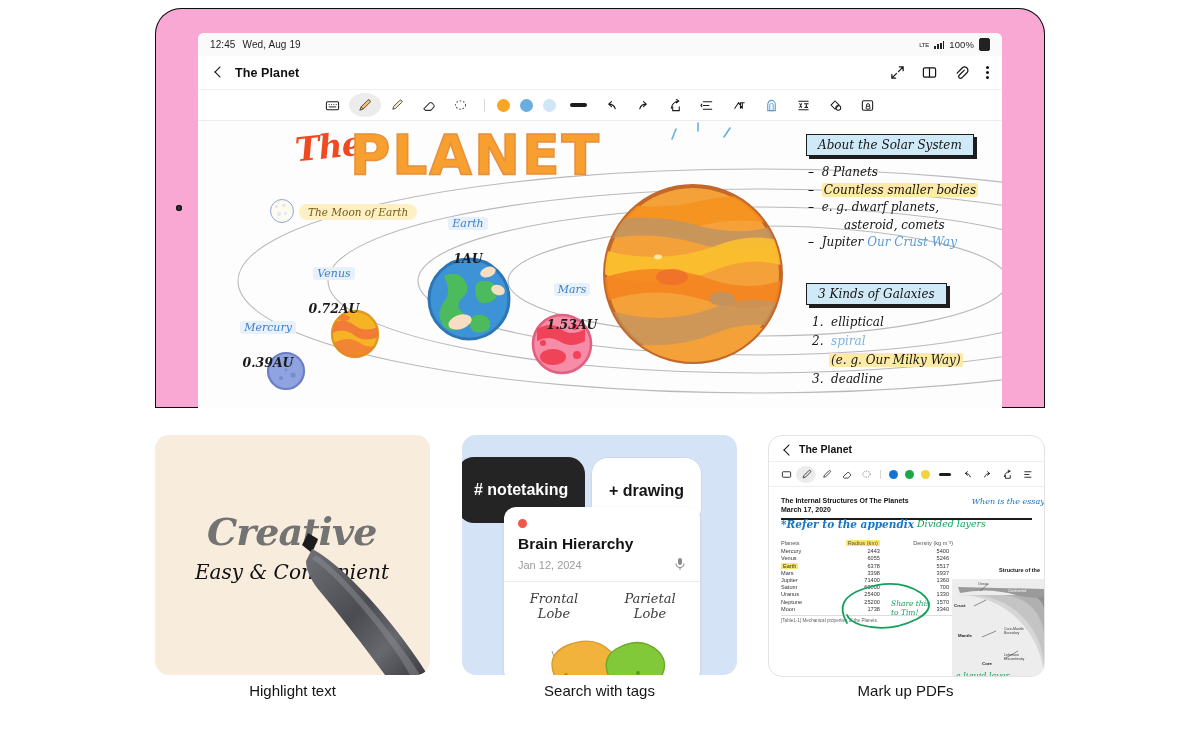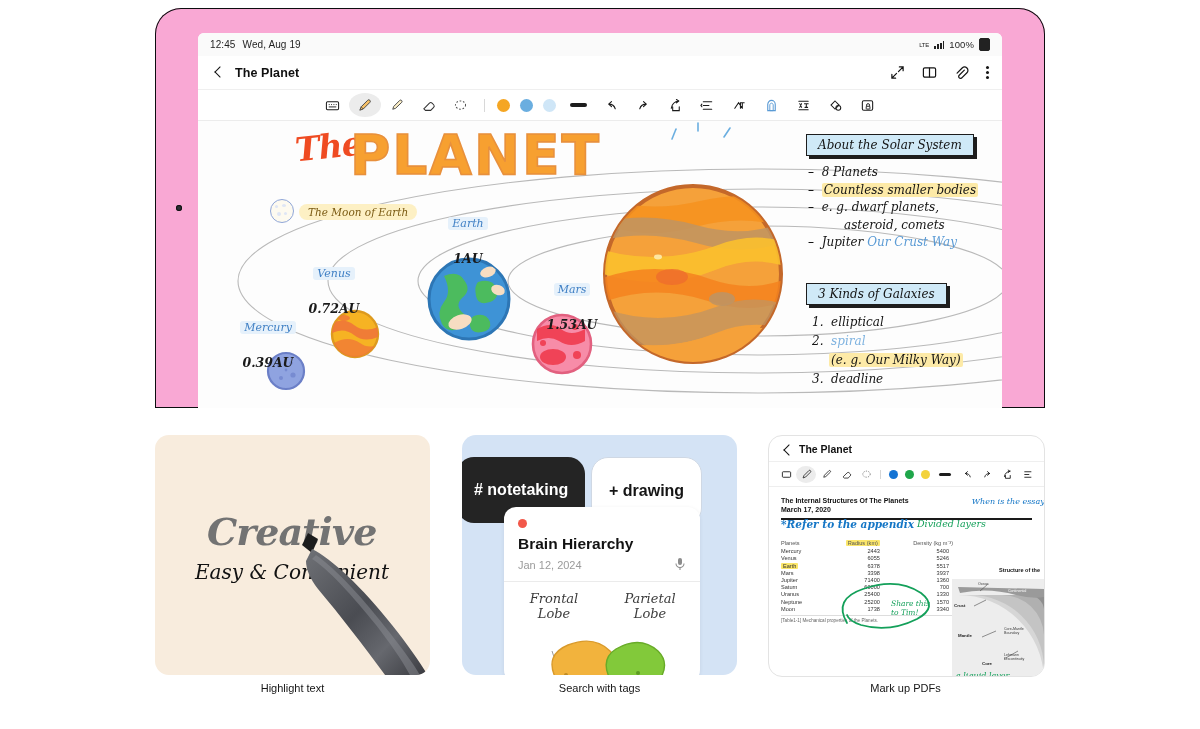--- a/index.html
+++ b/index.html
@@ -95,21 +95,21 @@
   .rlist .hi{background:#fdeaa7;border-radius:2px;padding:0 2px;}
   .rlist .bl{color:#5b9bd5;}
   .rlist .bl2{color:#7fb3e0;}
 
   
   .cards{position:absolute;left:0;top:435px;width:1200px;}
   .card{position:absolute;width:275px;height:240px;border-radius:14px;overflow:hidden;}
   .card1{left:155px;background:#f8ecdd;}
   .card2{left:462px;background:#d4e3f5;}
   .card3{left:768px;background:#ffffff;border:1px solid #e3e3e3;}
-  .caption{position:absolute;top:247px;width:275px;text-align:center;font-size:11px;color:#151515;}
+  .caption{position:absolute;top:247px;width:275px;text-align:center;font-size:15px;color:#151515;}
   .cap1{left:155px}.cap2{left:462px}.cap3{left:768px}
 
   
   .creative{position:absolute;left:52px;top:74px;font-size:38px;color:#737373;
     font-family:"DejaVu Serif",serif;font-style:italic;font-weight:700;letter-spacing:-1px;}
   .easy{position:absolute;left:40px;top:125px;font-size:20px;color:#111;
     font-family:"DejaVu Serif",serif;font-style:italic;}
   .pen{position:absolute;left:137px;top:94px;width:140px;height:150px;}
 
   

